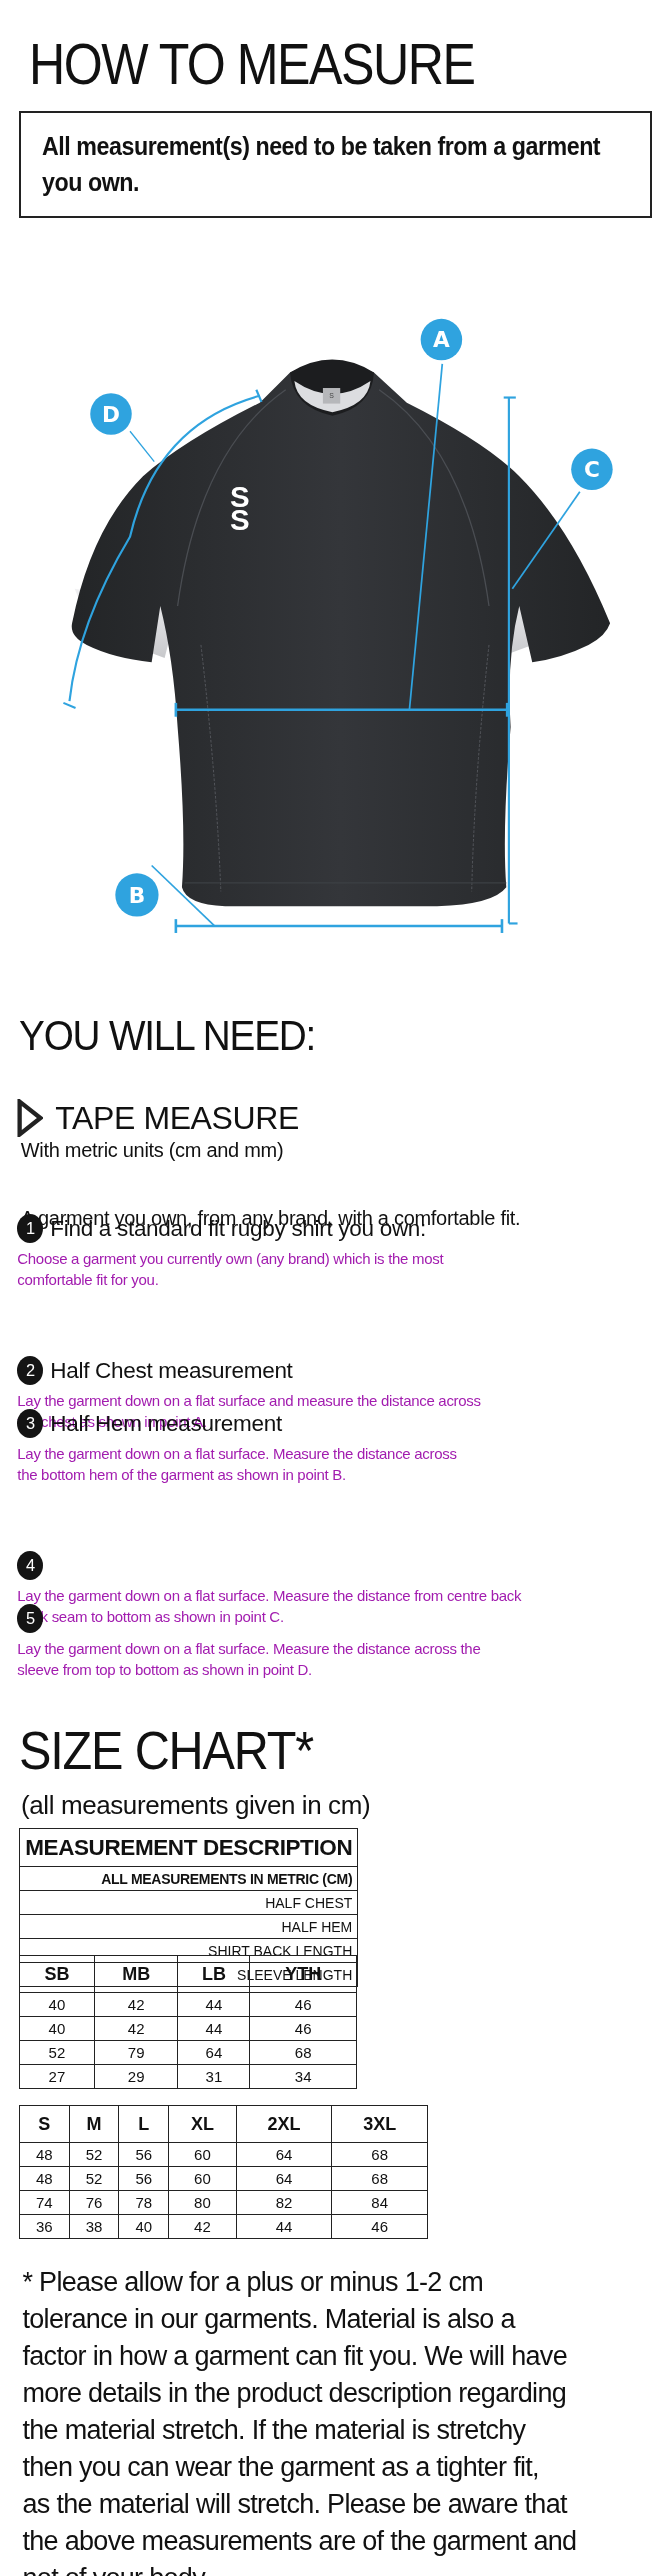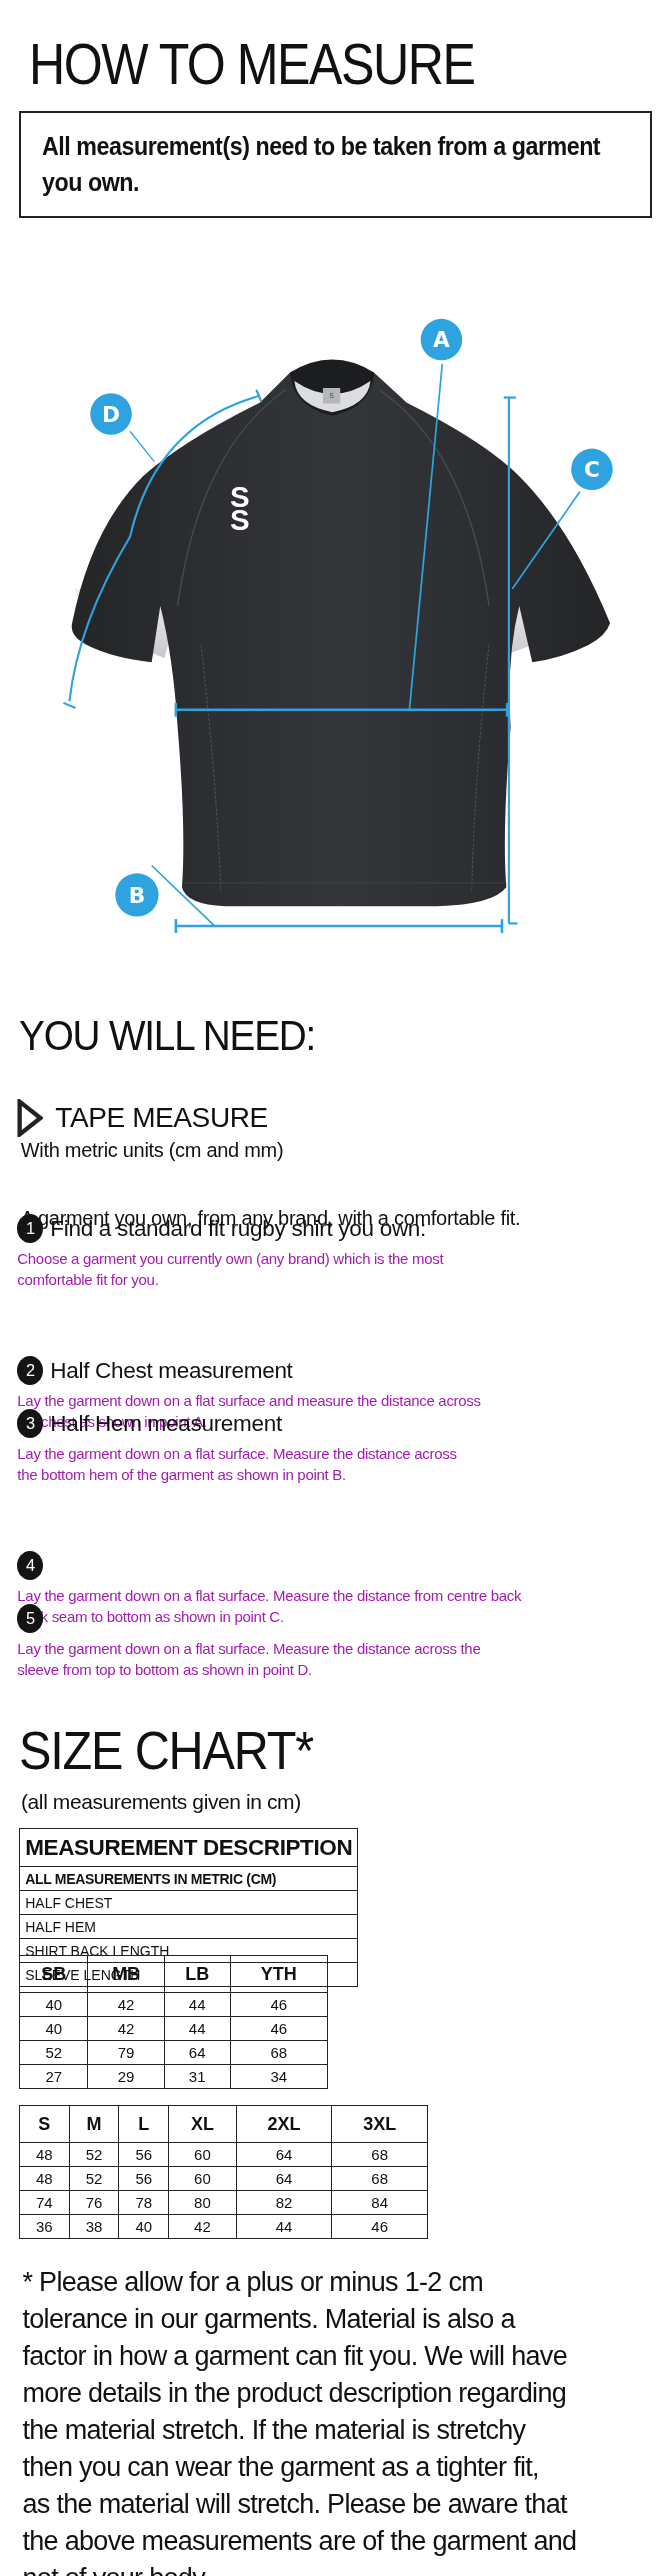--- a/index.html
+++ b/index.html
@@ -14,40 +14,40 @@
 
   #notice-box { left: 19px; top: 111px; width: 633px; height: 107px; border: 2.6px solid #222; }
   #notice-text { left: 42px; top: 128px; width: 606px; font-size: 25px; font-weight: bold; line-height: 36px; letter-spacing: -0.5px; transform: scaleX(0.93); transform-origin: left top; }
 
   
   #shirt-area { left: 0; top: 260px; width: 664px; height: 692px; }
 
   #need-title { left: 19px; top: 1011px; font-size: 43px; letter-spacing: -1.3px; transform: scaleX(0.9); transform-origin: left top; white-space: nowrap; }
 
   .need-item { position: absolute; left: 17.3px; }
-  .need-head { display: flex; align-items: center; font-size: 28px; letter-spacing: -0.4px; white-space: nowrap; }
+  .need-head { display: flex; align-items: center; font-size: 32px; letter-spacing: -0.4px; white-space: nowrap; }
   .need-head .tri { width: 26px; height: 38px; margin-right: 12px; }
   .need-sub { font-size: 20px; margin-left: 3.5px; margin-top: 1.7px; white-space: nowrap; letter-spacing: -0.3px; }
 
   .step { position: absolute; left: 17.3px; width: 623px; }
   .step-head { display: flex; align-items: center; font-size: 22.5px; letter-spacing: -0.3px; white-space: nowrap; }
   .step-num { width: 26px; height: 29px; border-radius: 50%; background: #141414; color: #fff; font-size: 16.4px; display: flex; align-items: center; justify-content: center; margin-right: 7px; flex-shrink: 0; }
   .step-body { font-size: 15px; line-height: 21px; margin-top: 5.2px; letter-spacing: -0.3px; color: #a21caf; white-space: pre-line; }
 
   #size-title { left: 19px; top: 1719px; font-size: 54px; letter-spacing: -1.3px; transform: scaleX(0.9); transform-origin: left top; white-space: nowrap; }
-  #size-sub { left: 21px; top: 1790px; font-size: 21px; letter-spacing: -0.4px; white-space: nowrap; }
+  #size-sub { left: 21px; top: 1790px; font-size: 26px; letter-spacing: -0.4px; white-space: nowrap; }
 
   table { border-collapse: collapse; position: absolute; padding-left: 15px; }
   td, th { border: 1.3px solid #222; }
   #desc-table { left: 19px; top: 1828px; width: 314px; }
   #desc-table th { font-size: 22.5px; font-weight: bold; text-align: left; padding: 1.7px 5.2px; height: 38px; letter-spacing: -0.4px; white-space: nowrap; }
-  #desc-table td { font-size: 14px; height: 24px; padding: 0 5.2px; text-align: left; white-space: nowrap; }
+  #desc-table td { font-size: 14px; height: 24px; padding: 0 5.2px; text-align: right; white-space: nowrap; }
   #desc-table td.bold { font-weight: bold; letter-spacing: -0.3px; }
 
-  #youth-table { left: 19px; top: 1955px; width: 309px; }
+  #youth-table { left: 19px; top: 1955px; width: 338px; }
   #youth-table th { font-size: 18px; font-weight: bold; height: 37px; text-align: center; }
   #youth-table td { font-size: 15px; height: 24px; text-align: center; }
 
   #adult-table { left: 19px; top: 2105px; width: 409px; }
   #adult-table th { font-size: 18px; font-weight: bold; height: 37px; text-align: center; }
   #adult-table td { font-size: 15px; height: 24px; text-align: center; }
 
   #footnote { left: 22.5px; top: 2264px; width: 623px; font-size: 27px; line-height: 37px; letter-spacing: -0.7px; white-space: pre-line; }
 </style>
 </head>

